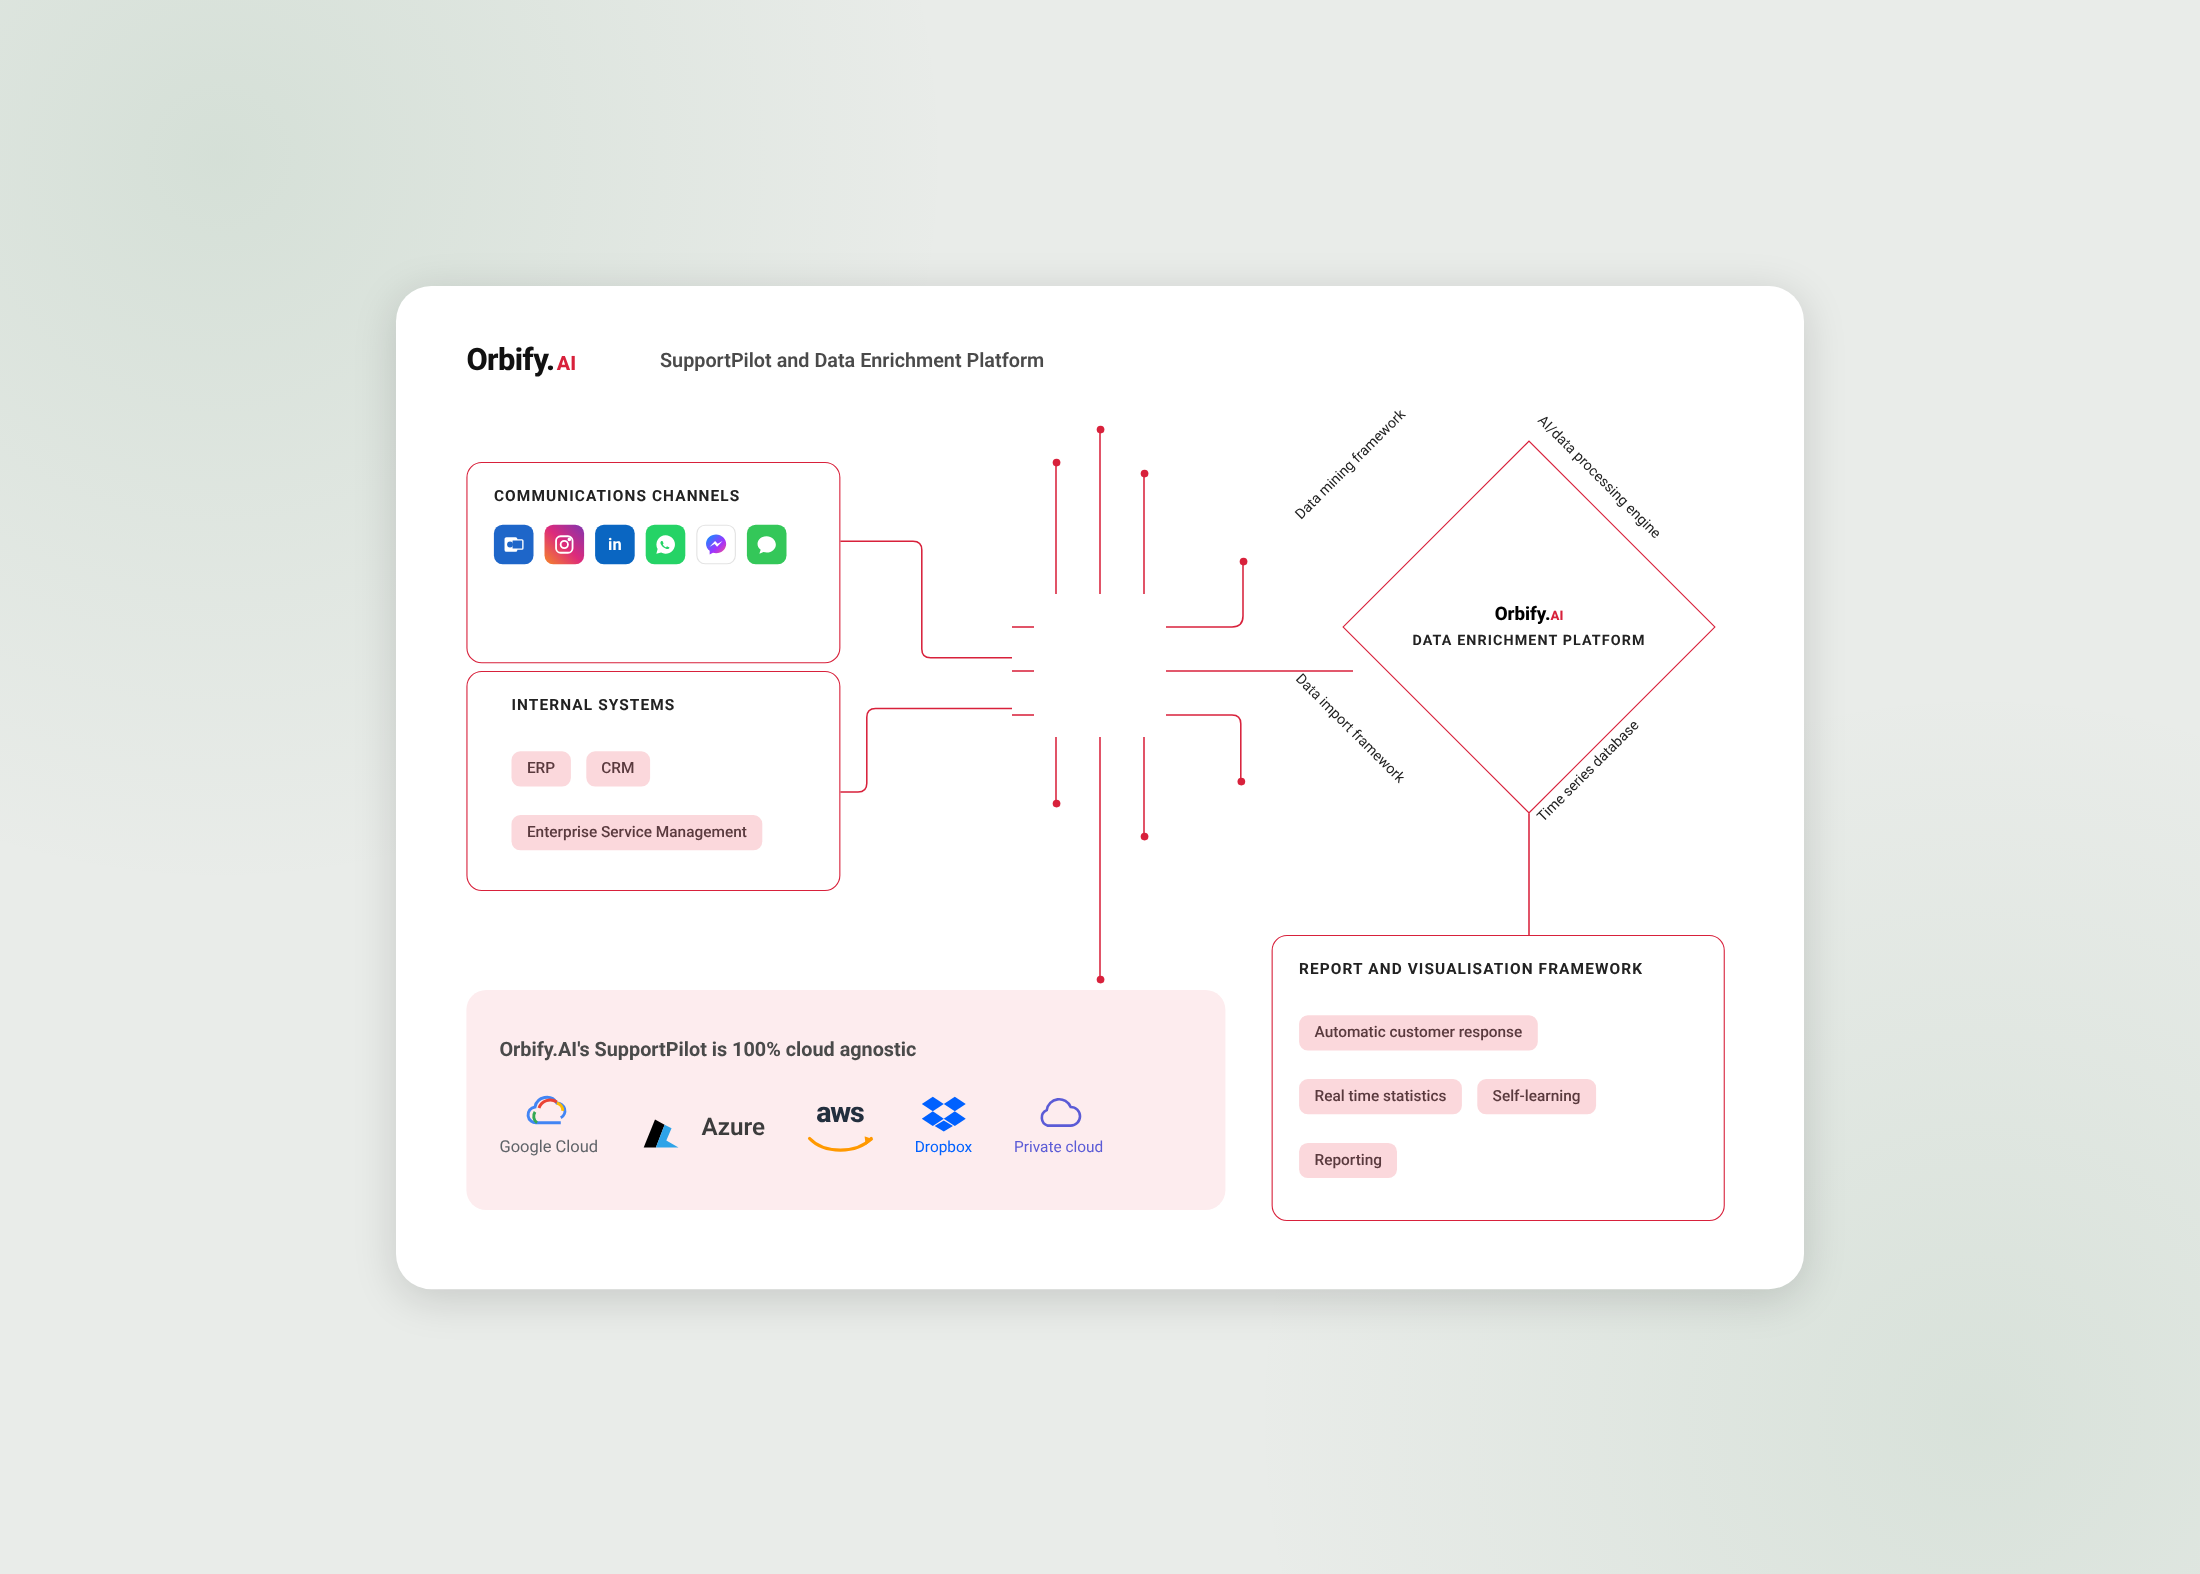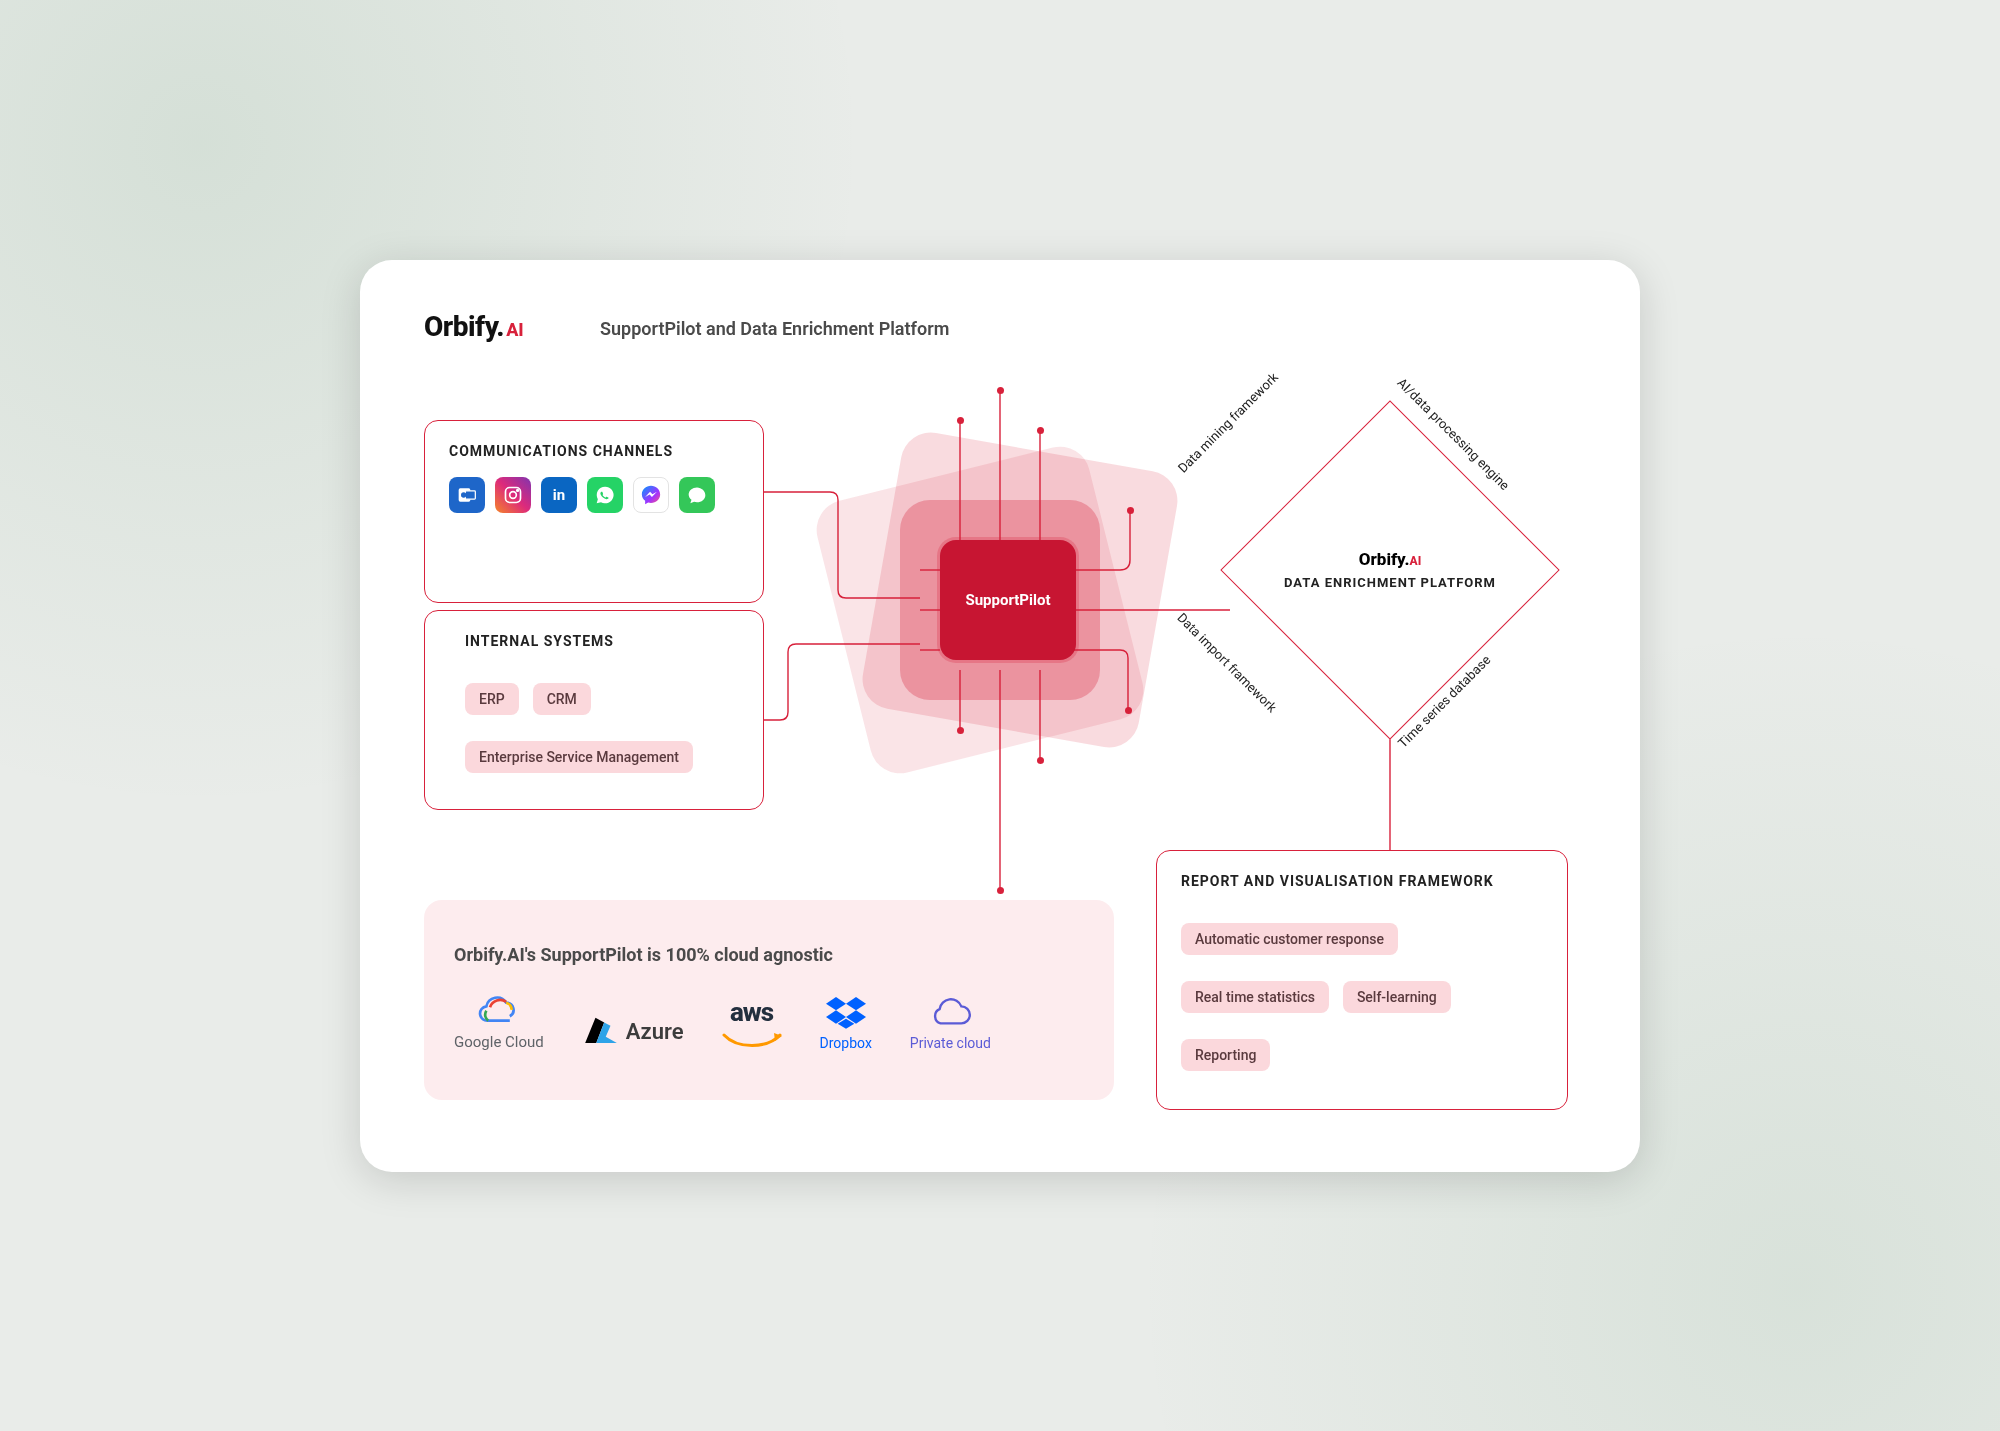--- a/index.html
+++ b/index.html
@@ -192,28 +192,20 @@
     <div class="panel-title">INTERNAL SYSTEMS</div>
     <div>
       <span class="pill">ERP</span>
       <span class="pill">CRM</span>
     </div>
     <div>
       <span class="pill">Enterprise Service Management</span>
     </div>
   </div>
 
-  <div class="hub">
-    <div class="hub-sq hub-sq1"></div>
-    <div class="hub-sq hub-sq2"></div>
-    <div class="hub-sq hub-sq3"></div>
-    <div class="hub-core">
-      <span>SupportPilot</span>
-    </div>
-  </div>
 
   <div class="diamond-wrap">
     <div class="diamond"></div>
     <div class="diamond-inner">
       <div class="diamond-logo">
         <span>Orbify.</span><span class="ai">AI</span>
       </div>
       <div class="diamond-title">DATA ENRICHMENT PLATFORM</div>
     </div>
     <div class="edge-label" style="left:-55px; top:55px; transform:rotate(-45deg); transform-origin:left top;">Data mining framework</div>
@@ -238,21 +230,21 @@
       <div class="cloud-item">
         <svg width="44" height="36" viewBox="0 0 48 40">
           <path d="M36 28a8 8 0 0 0-4-15 12 12 0 0 0-22 4 8 8 0 0 0 2 16h24" fill="none" stroke="#4285f4" stroke-width="3"></path>
           <path d="M14 18a12 12 0 0 1 18-6" fill="none" stroke="#ea4335" stroke-width="3"></path>
           <path d="M32 13a8 8 0 0 1 6 8" fill="none" stroke="#fbbc04" stroke-width="3"></path>
           <path d="M10 22a8 8 0 0 0 2 11" fill="none" stroke="#34a853" stroke-width="3"></path>
         </svg>
         <span style="font-size:15px;color:#5f6368">Google Cloud</span>
       </div>
       <div class="cloud-item">
-        <div style="display:flex;align-items:center;gap:6px">
+        <div style="display:flex;gap:18px">
           <svg width="38" height="38" viewBox="0 0 48 48">
             <path d="M17 6 L4 38 L18 38 L28 12 Z" fill="#078d4"></path>
             <path d="M28 12 L18 38 L44 38 L30 30 L36 16 Z" fill="#2ea3e8"></path>
           </svg>
           <span style="font-size:22px;font-weight:600;color:#3c3c3c">Azure</span>
         </div>
       </div>
       <div class="cloud-item">
         <span style="font-size:26px;font-weight:800;color:#232f3e;letter-spacing:-1px">aws</span>
         <svg width="60" height="18" viewBox="0 0 60 18">

